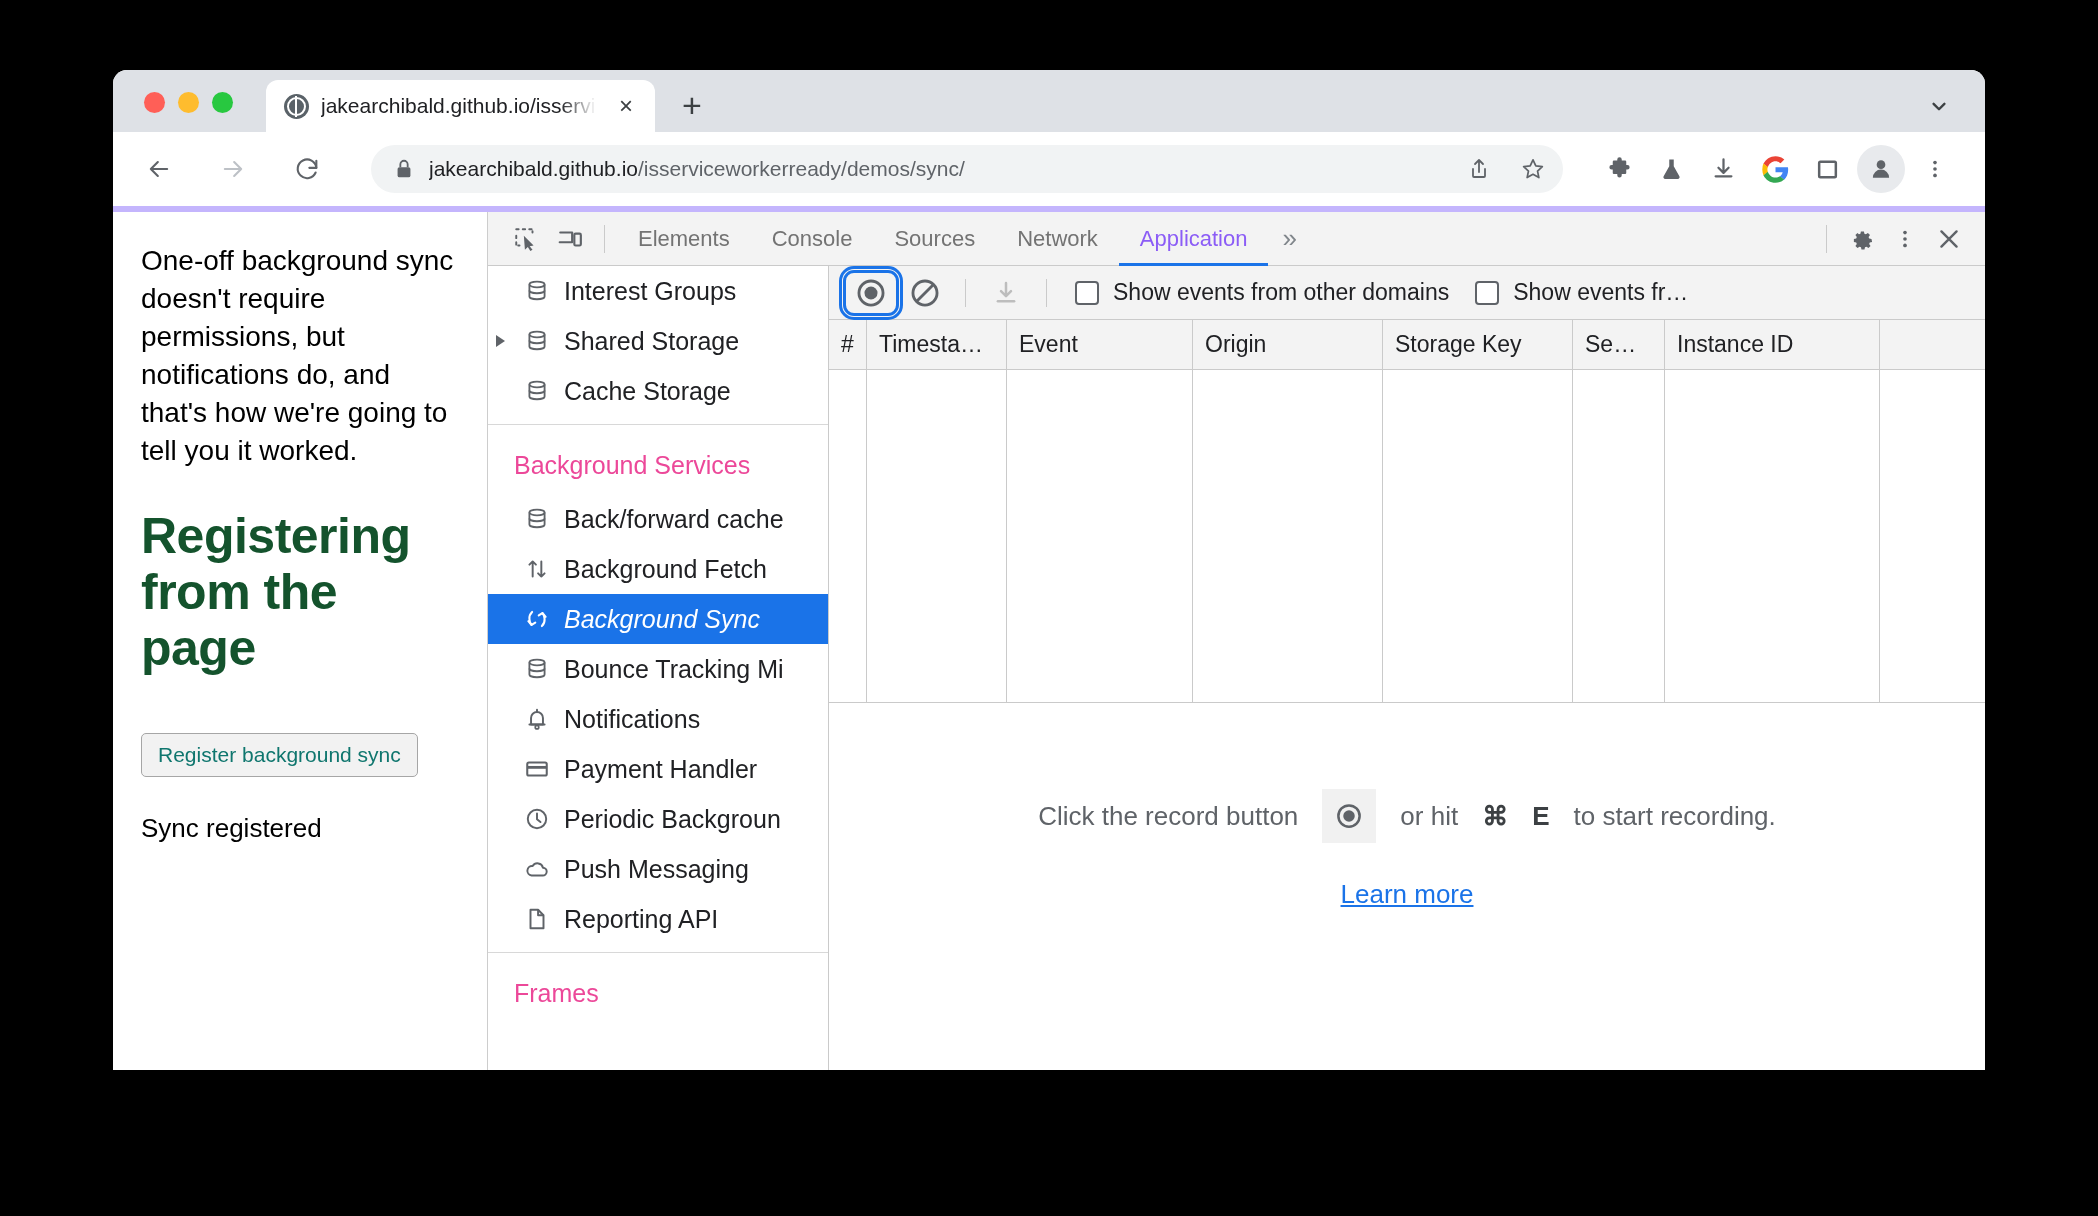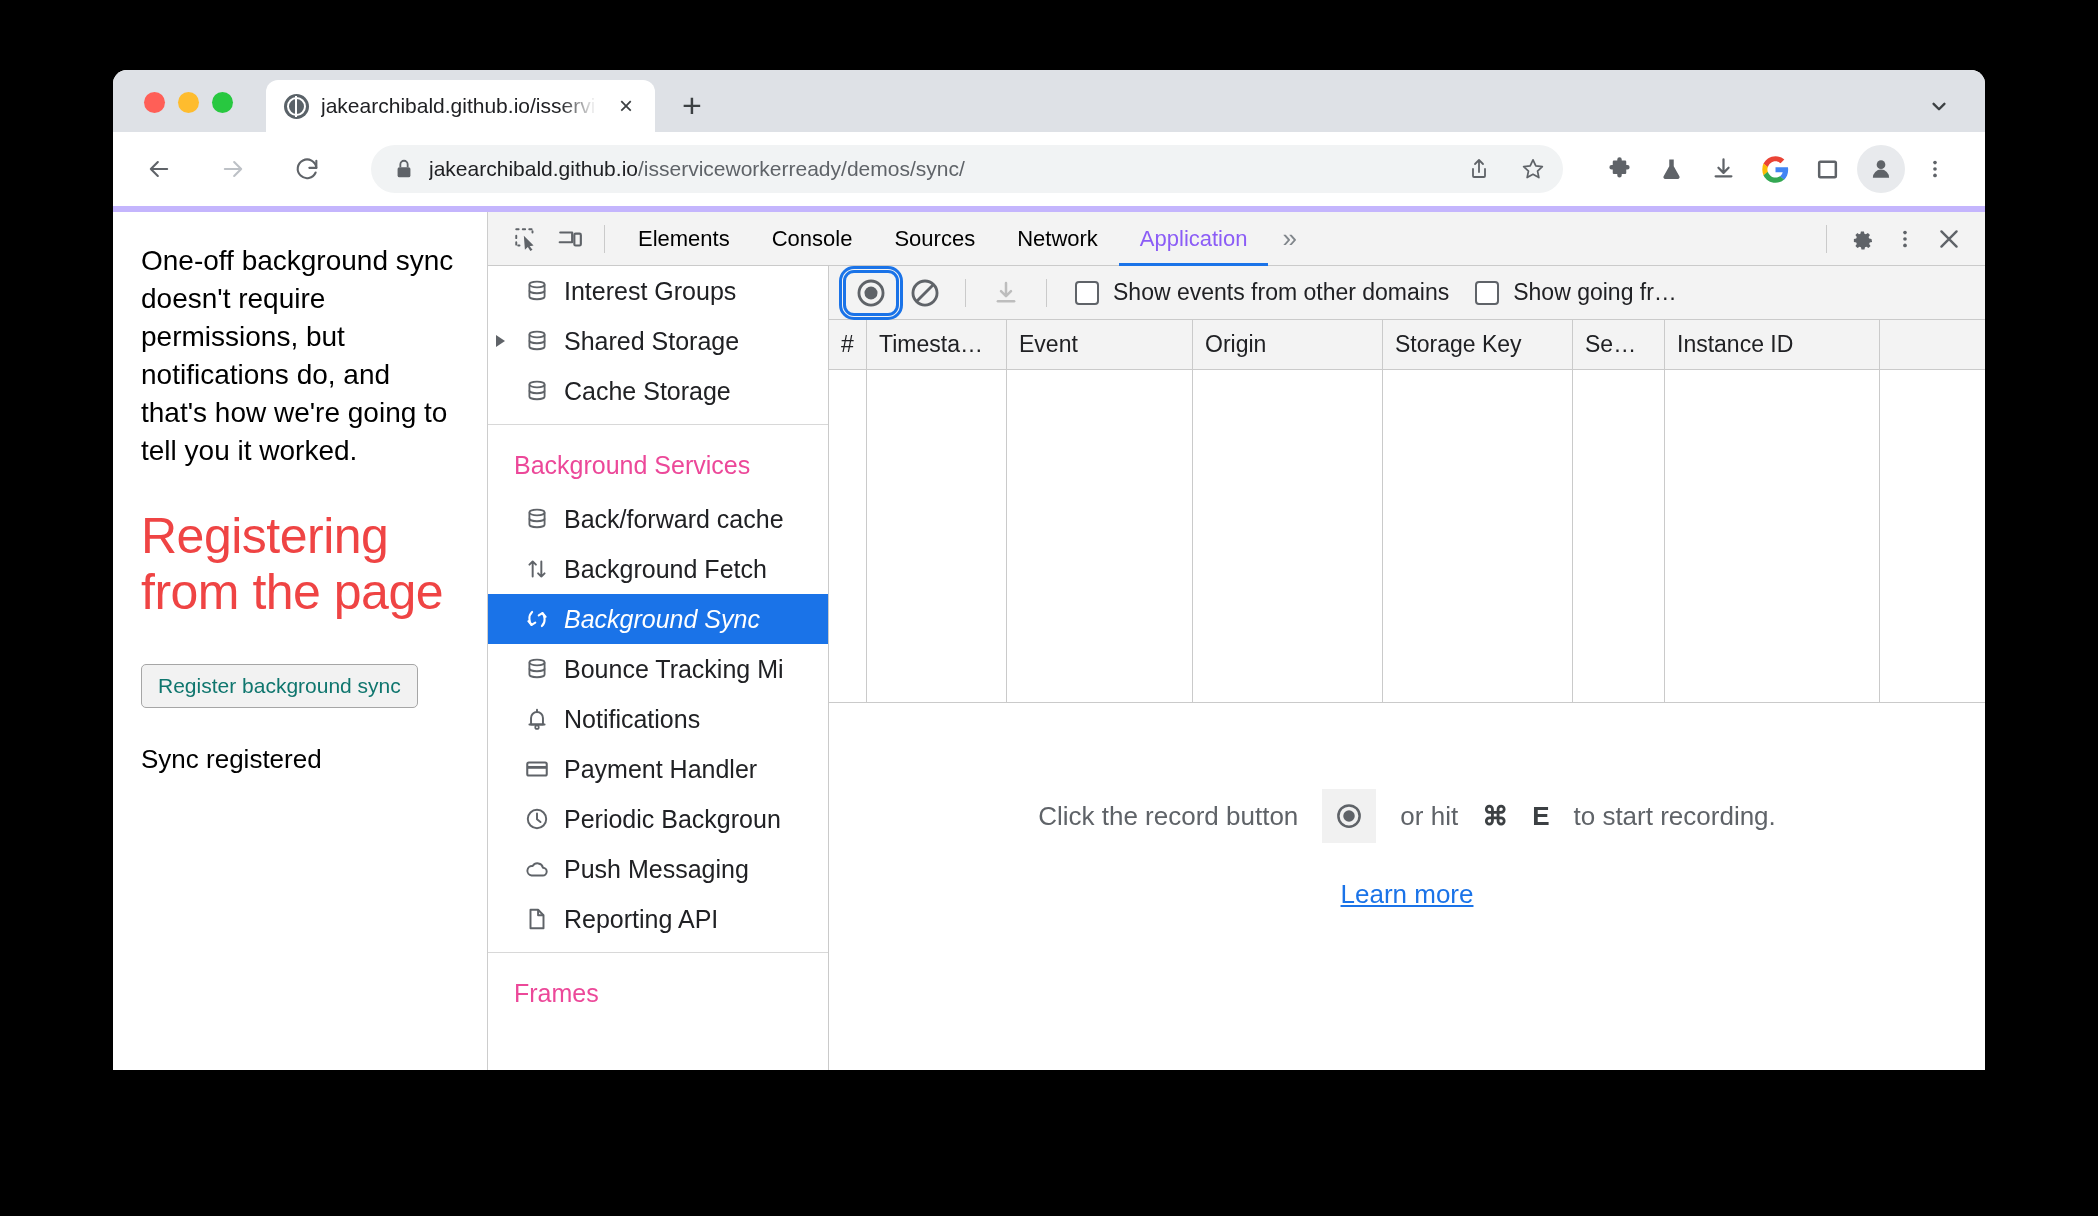--- a/index.html
+++ b/index.html
@@ -188,24 +188,24 @@
   }
   .page p.intro {
     font-size: 28px;
     line-height: 1.36;
     color: #000;
     margin-bottom: 38px;
   }
   .page h1 {
     font-size: 50px;
     line-height: 1.12;
-    font-weight: 400;
+    font-weight: 700;
     letter-spacing: -0.5px;
-    color: #ef4444;
-    margin-bottom: 44px;
+    color: #14532d;
+    margin-bottom: 57px;
   }
   .page button.reg {
     font-family: "Liberation Sans", sans-serif;
     font-size: 21px;
     color: #0f766e;
     background: #f2f2f2;
     border: 1px solid #a6a6a6;
     border-radius: 5px;
     padding: 9px 16px;
     margin-bottom: 36px;
@@ -240,21 +240,21 @@
     width: 1px; height: 28px;
     background: #cacaca;
     margin: 0 12px;
     flex: 0 0 auto;
   }
   .dt-tab {
     height: 54px;
     padding: 0 21px;
     display: flex; align-items: center;
     font-size: 22px;
-    color: #000000;
+    color: #737373;
     white-space: nowrap;
     position: relative;
     flex: 0 0 auto;
   }
   .dt-tab.active { color: #8b5cf6; }
   .dt-tab.active::after {
     content: "";
     position: absolute;
     left: 0; right: 0; bottom: 0;
     height: 3px;
@@ -769,21 +769,21 @@
                 </svg>
             </div>
             <div class="tb-sep"></div>
 
             <div class="cb-label">
               <span class="cbox"></span>
               <span>Show events from other domains</span>
             </div>
             <div class="cb-label" style="margin-left:26px">
               <span class="cbox"></span>
-              <span>Show going fr…</span>
+              <span>Show events fr…</span>
             </div>
           </div>
 
           <div class="evt-table">
             <div class="evt-head">
               <div class="c0">#</div>
               <div class="c1">Timesta…</div>
               <div class="c2">Event</div>
               <div class="c3">Origin</div>
               <div class="c4">Storage Key</div>

